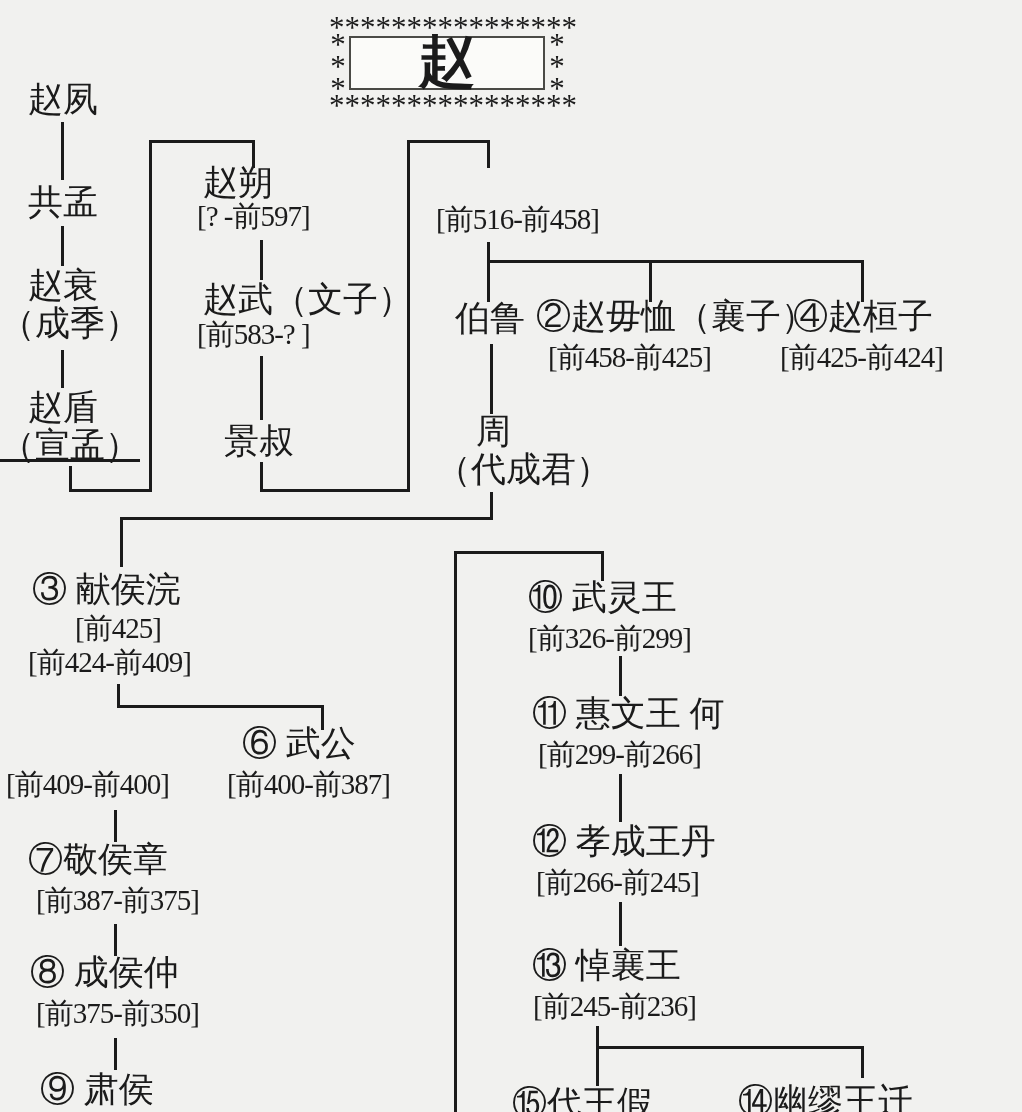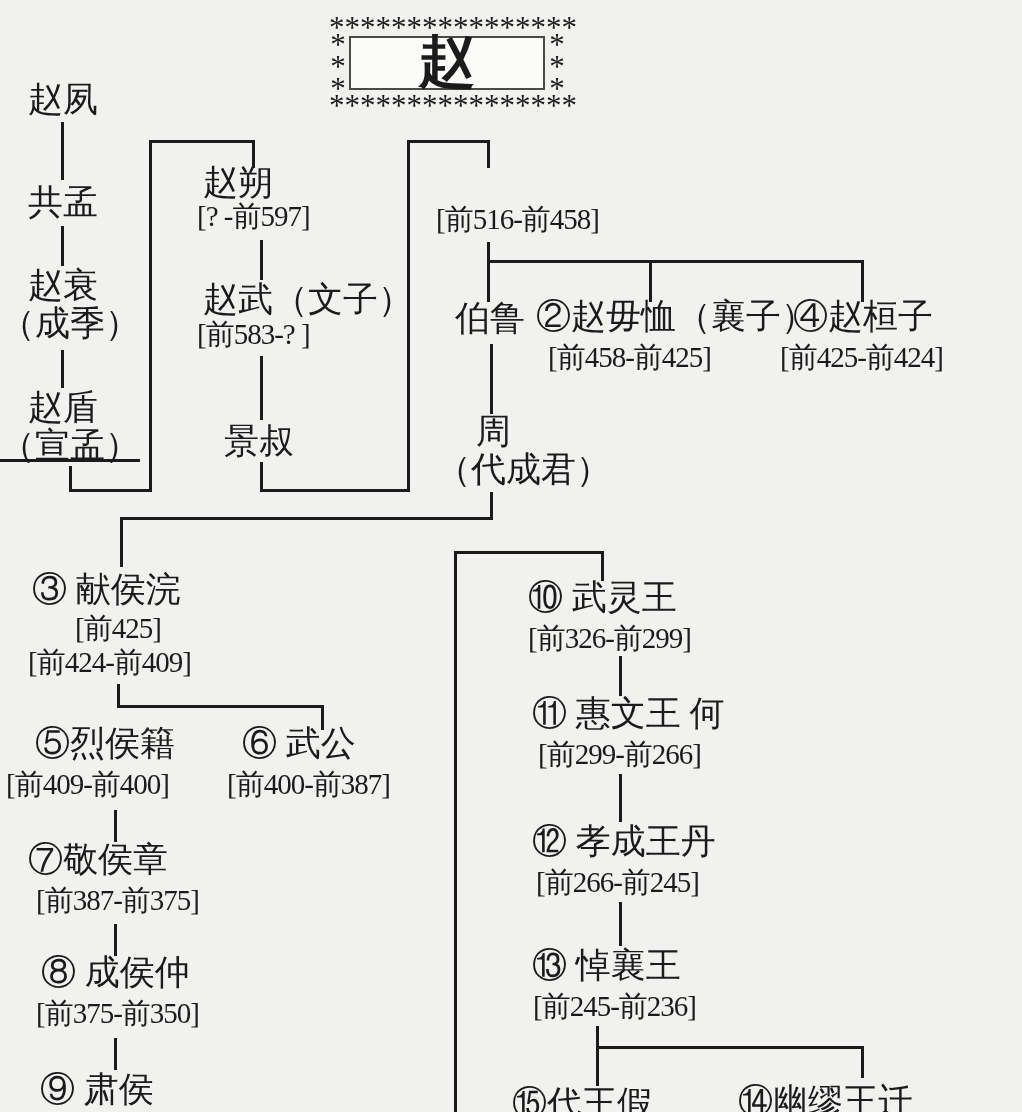--- a/index.html
+++ b/index.html
@@ -99,31 +99,30 @@
   <div class="hl" style="left:120px;top:517px;width:373px;"></div>
   <div class="vl" style="left:120px;top:517px;height:50px;"></div>
 
   <div class="txt nm" style="left:32px;top:570px;">③ 献侯浣</div>
   <div class="txt yr" style="left:75px;top:612px;">[前425]</div>
   <div class="txt yr" style="left:28px;top:646px;">[前424-前409]</div>
   <div class="vl" style="left:117px;top:684px;height:24px;"></div>
   <div class="hl" style="left:117px;top:705px;width:207px;"></div>
   <div class="vl" style="left:321px;top:705px;height:25px;"></div>
 
-  <div class="txt nm" style="left:35px;top:724px;">⑤烈侯籍</div>
   <div class="txt yr" style="left:6px;top:768px;">[前409-前400]</div>
   <div class="txt nm" style="left:242px;top:724px;">⑥ 武公</div>
   <div class="txt yr" style="left:227px;top:768px;">[前400-前387]</div>
 
   <div class="vl" style="left:114px;top:810px;height:32px;"></div>
   <div class="txt nm" style="left:28px;top:840px;">⑦敬侯章</div>
   <div class="txt yr" style="left:36px;top:884px;">[前387-前375]</div>
 
   <div class="vl" style="left:114px;top:924px;height:32px;"></div>
-  <div class="txt nm" style="left:30px;top:953px;margin-left:11px;">⑧ 成侯仲</div>
+  <div class="txt nm" style="left:30px;top:953px;">⑧ 成侯仲</div>
   <div class="txt yr" style="left:36px;top:997px;">[前375-前350]</div>
 
   <div class="vl" style="left:114px;top:1038px;height:32px;"></div>
   <div class="txt nm" style="left:40px;top:1070px;">⑨ 肃侯</div>
 
   <div class="vl" style="left:454px;top:551px;height:561px;"></div>
   <div class="hl" style="left:454px;top:551px;width:150px;"></div>
   <div class="vl" style="left:601px;top:551px;height:30px;"></div>
 
   <div class="txt nm" style="left:528px;top:578px;">⑩ 武灵王</div>

